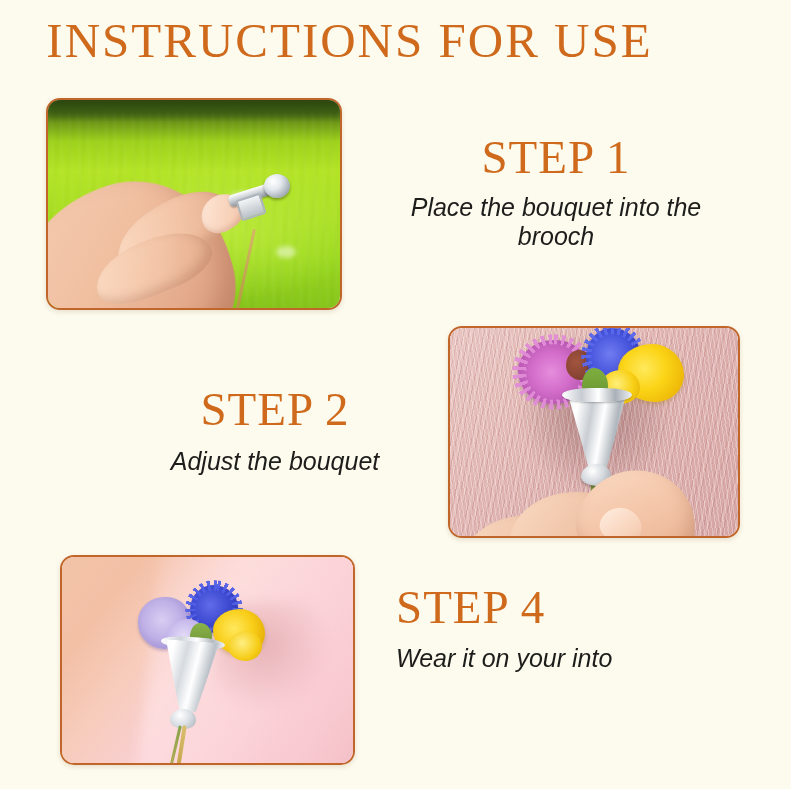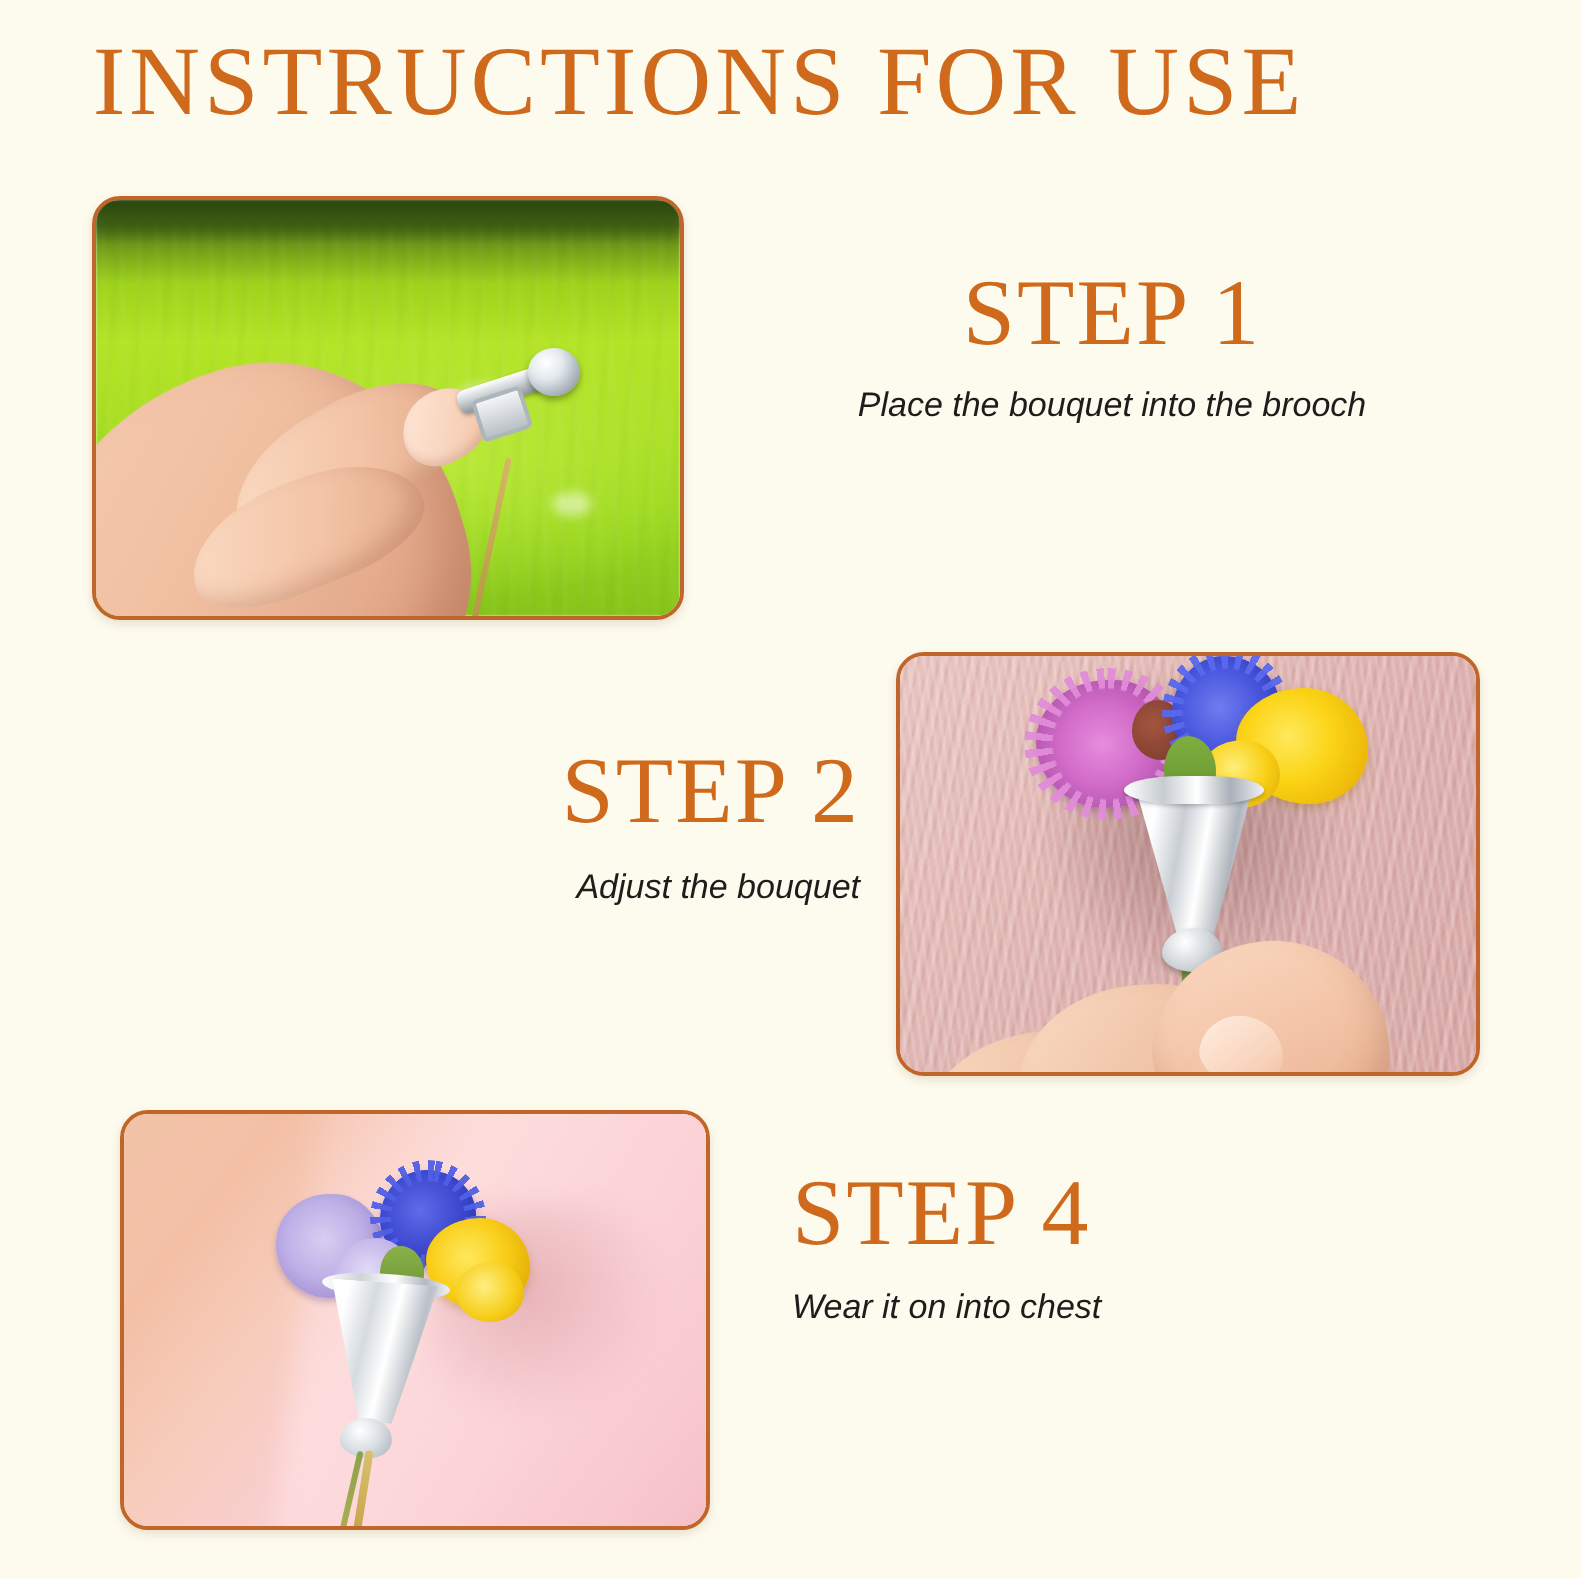--- a/index.html
+++ b/index.html
@@ -328,26 +328,26 @@
     color:#cf6a1c;
     font-size:47px;
     line-height:1.04;
     letter-spacing:1px;
     white-space:nowrap;
   }
   .step-desc{
     font-family:"Liberation Sans", sans-serif;
     font-style:italic;
     color:#1d1d1b;
-    font-size:17px;
+    font-size:25px;
     line-height:1.16;
     margin-top:11px;
   }
   #step1{left:396px;top:133px;width:320px;text-align:center;}
-  #step2{left:120px;top:372px;width:310px;text-align:right;}
+  #step2{left:120px;top:385px;width:310px;text-align:center;}
   #step2 .step-desc{margin-top:13px;}
   #step3{left:396px;top:583px;width:320px;text-align:left;}
   #step3 .step-desc{margin-top:12px;}
 </style>
 </head>
 <body>
 
 <div class="page">
 
   <div class="title">INSTRUCTIONS FOR USE</div>
@@ -417,16 +417,16 @@
       <div class="p3-rim"></div>
       <div class="p3-cone"></div>
       <div class="p3-knot"></div>
       <div class="p3-pin2"></div>
       <div class="p3-pin"></div>
     </div>
   </div>
 
   <div class="step" id="step3">
     <div class="step-title">STEP 4</div>
-    <div class="step-desc">Wear it on into chest</div>
+    <div class="step-desc">Wear it on your into</div>
   </div>
 
 </div>
 
 </body></html>

